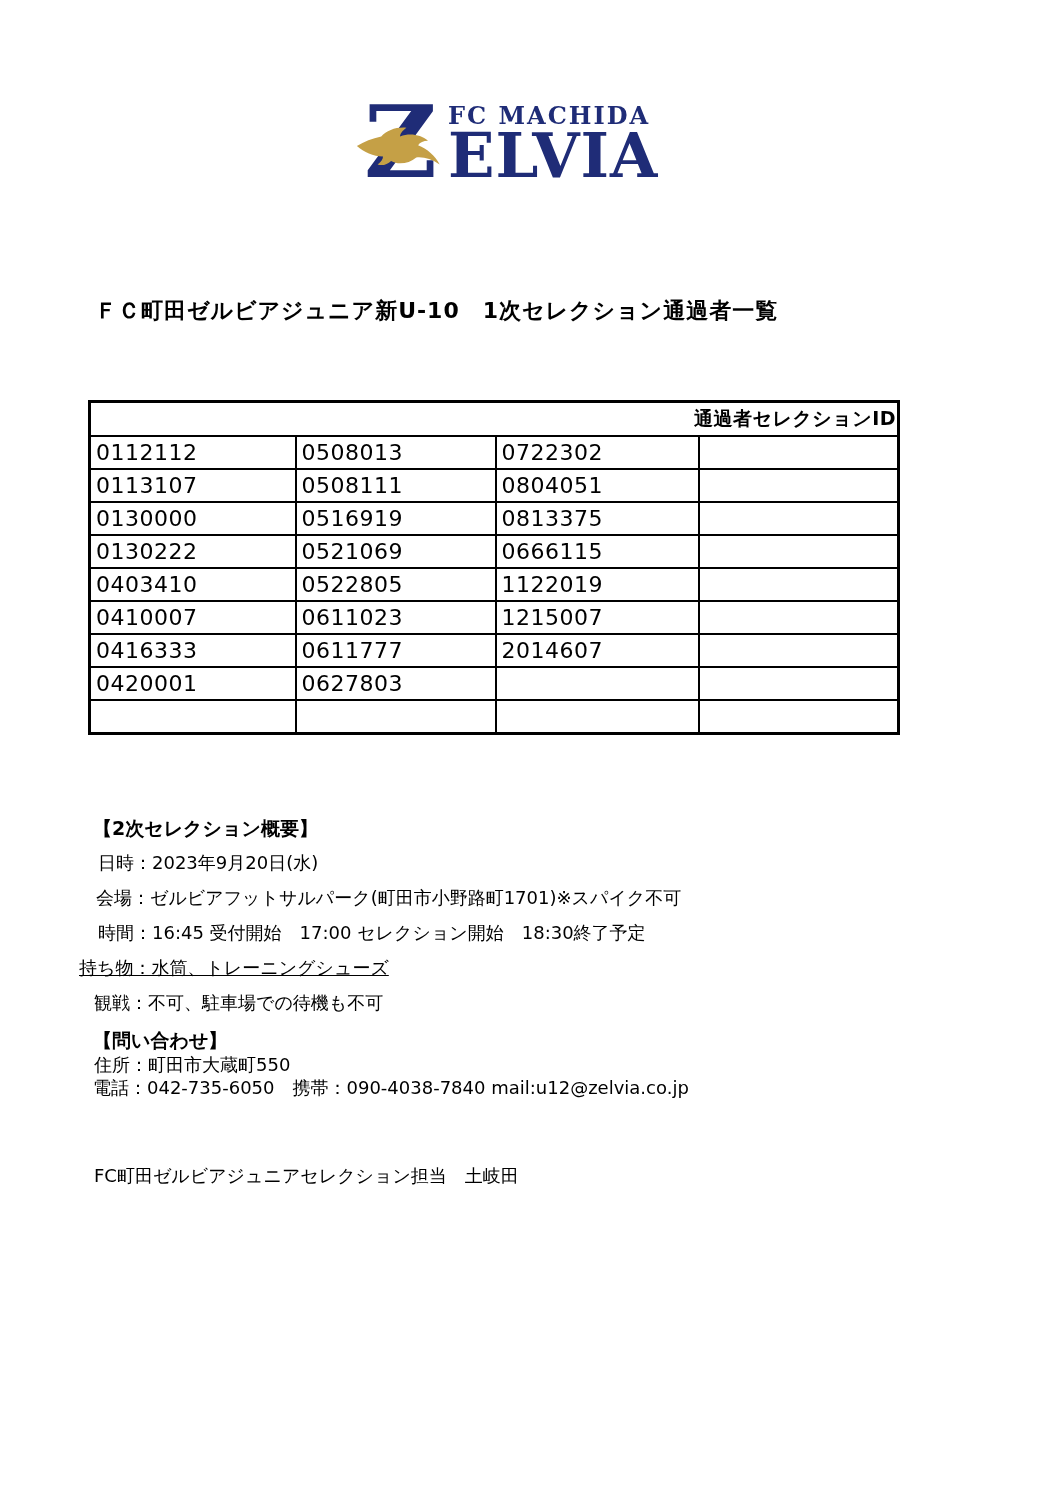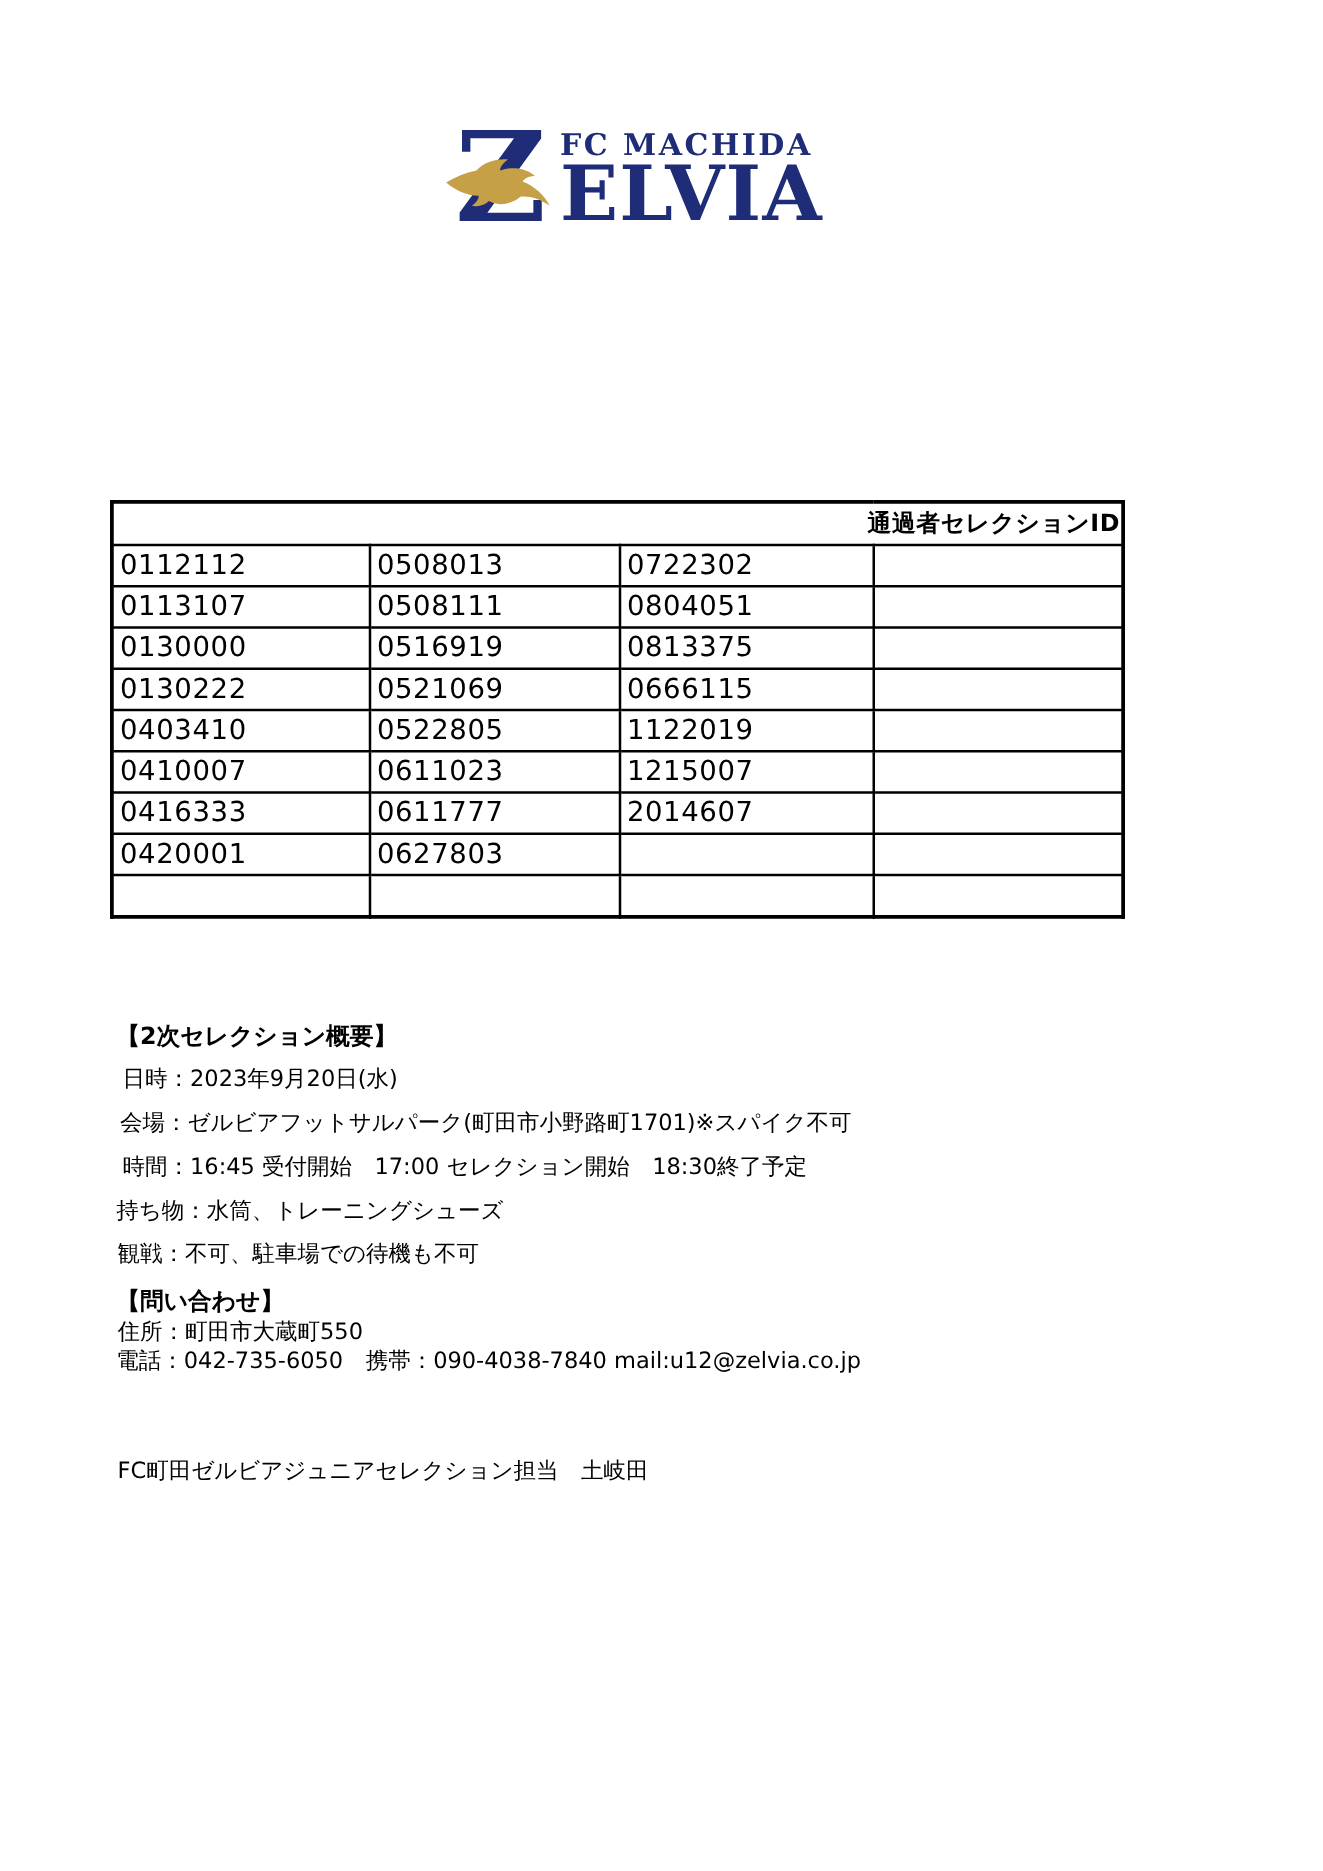--- a/index.html
+++ b/index.html
@@ -81,20 +81,21 @@
         C79,27 88,35 93,45 C84,39 75,36 67,37
         C59,44 47,46 39,41 C35,45 29,47 24,45
         C28,42 30,39 30,36 C19,36 9,31 1,24 Z"></path>
     </svg>
     <div class="logo-right">
       <div class="logo-fc">FC MACHIDA</div>
       <div class="logo-elvia">ELVIA</div>
     </div>
   </div>
 
+  <h1 class="doc-title">ＦＣ町田ゼルビアジュニア新U-10　1次セレクション通過者一覧</h1>
 
   <table class="id-table">
     <colgroup>
         <col class="c1">
         <col class="c2">
         <col class="c3">
         <col class="c4">
       </colgroup>
     <thead>
       <tr>
@@ -156,21 +157,21 @@
         <td></td>
         <td></td>
       </tr>
     </tbody>
   </table>
 
   <p class="abs sec-heading" style="left:93px;top:816px;">【2次セレクション概要】</p>
   <p class="abs body-line" style="left:98px;top:851px;">日時：2023年9月20日(水)</p>
   <p class="abs body-line" style="left:96px;top:886px;">会場：ゼルビアフットサルパーク(町田市小野路町1701)※スパイク不可</p>
   <p class="abs body-line" style="left:98px;top:921px;">時間：16:45 受付開始　17:00 セレクション開始　18:30終了予定</p>
-  <p class="abs body-line" style="left:93px;top:956px;">持ち物：水筒、トレーニングシューズ</p>
+  <p class="abs body-line" style="left:79px;top:956px;text-decoration:underline;">持ち物：水筒、トレーニングシューズ</p>
   <p class="abs body-line" style="left:94px;top:991px;">観戦：不可、駐車場での待機も不可</p>
 
   <p class="abs sec-heading" style="left:93px;top:1028px;">【問い合わせ】</p>
   <p class="abs body-line" style="left:94px;top:1053px;">住所：町田市大蔵町550</p>
   <p class="abs body-line" style="left:93px;top:1076px;">電話：042-735-6050　携帯：090-4038-7840  mail:u12@zelvia.co.jp</p>
 
   <p class="abs body-line" style="left:94px;top:1164px;">FC町田ゼルビアジュニアセレクション担当　土岐田</p>
 
 </div>
 

